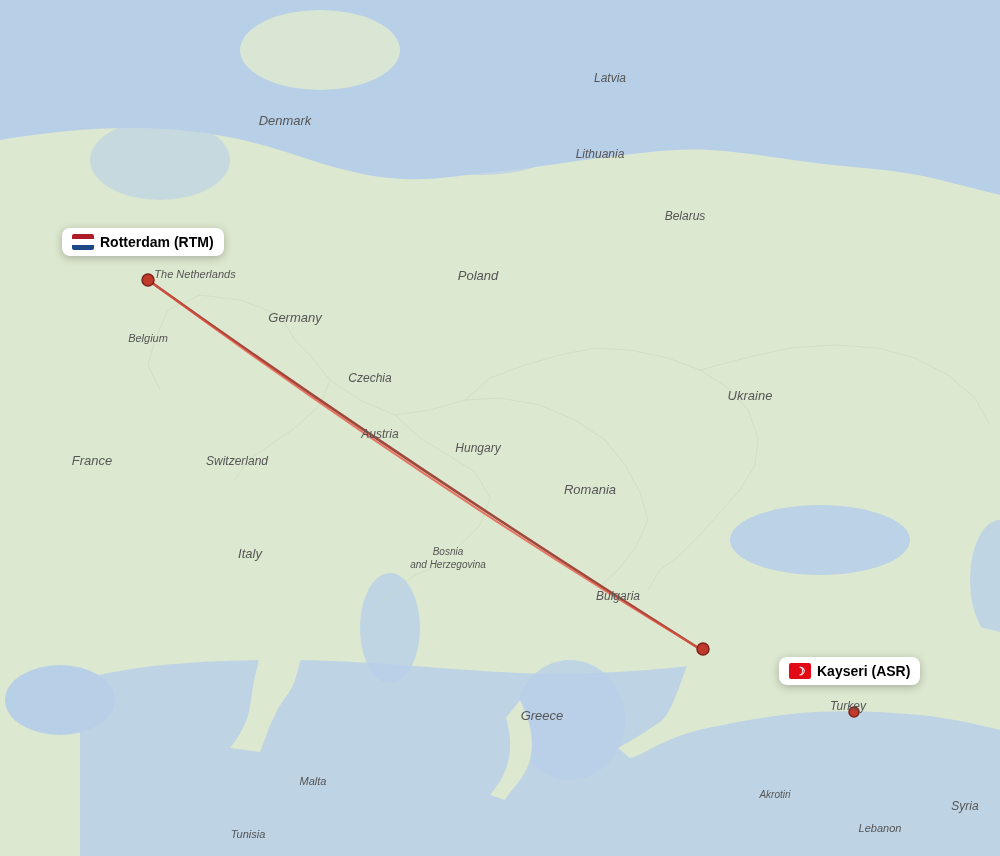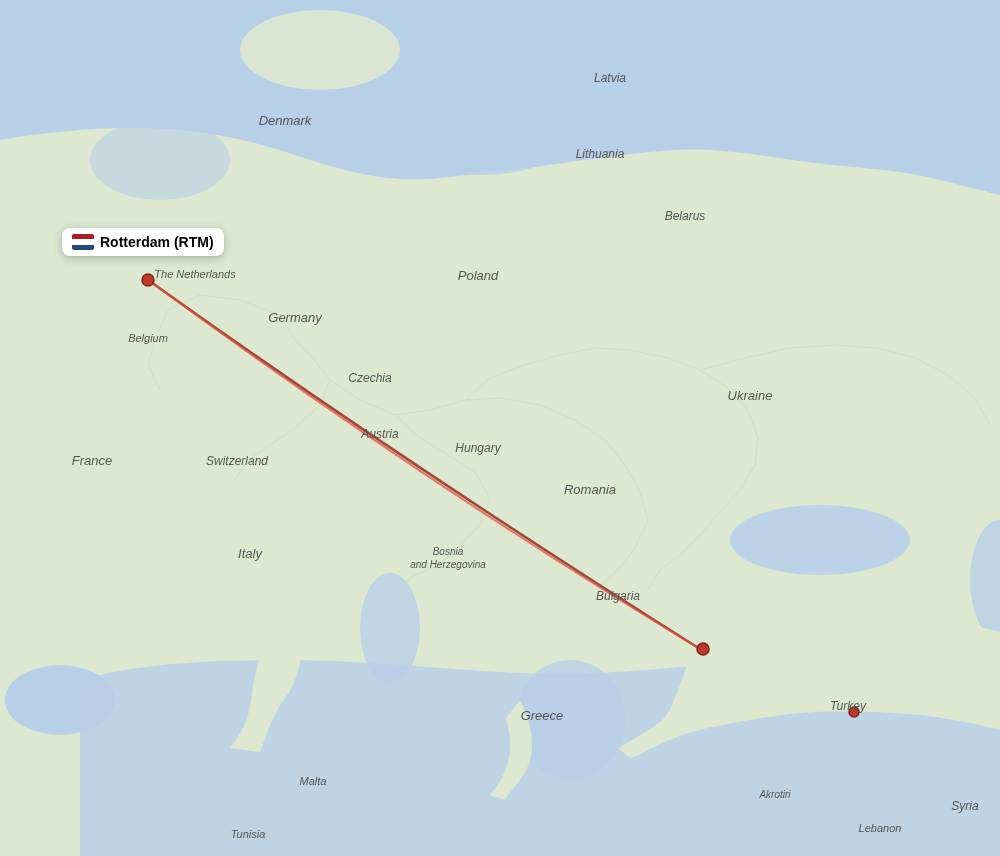--- a/index.html
+++ b/index.html
@@ -326,13 +326,17 @@
     <text x="965" y="810" font-size="12" fill="#555" font-family="Arial" text-anchor="middle" font-style="italic">Syria</text>
     <text x="248" y="838" font-size="11" fill="#555" font-family="Arial" text-anchor="middle" font-style="italic">Tunisia</text>
     <text x="880" y="832" font-size="11" fill="#555" font-family="Arial" text-anchor="middle" font-style="italic">Lebanon</text>
   </svg>
 
   <div id="rotterdam-label" class="location-label">
     <span class="flag flag-nl"></span>
     <span>Rotterdam (RTM)</span>
   </div>
 
+  <div id="kayseri-label" class="location-label">
+    <span class="flag flag-tr"></span>
+    <span>Kayseri (ASR)</span>
+  </div>
 </div>
 
 </body></html>

